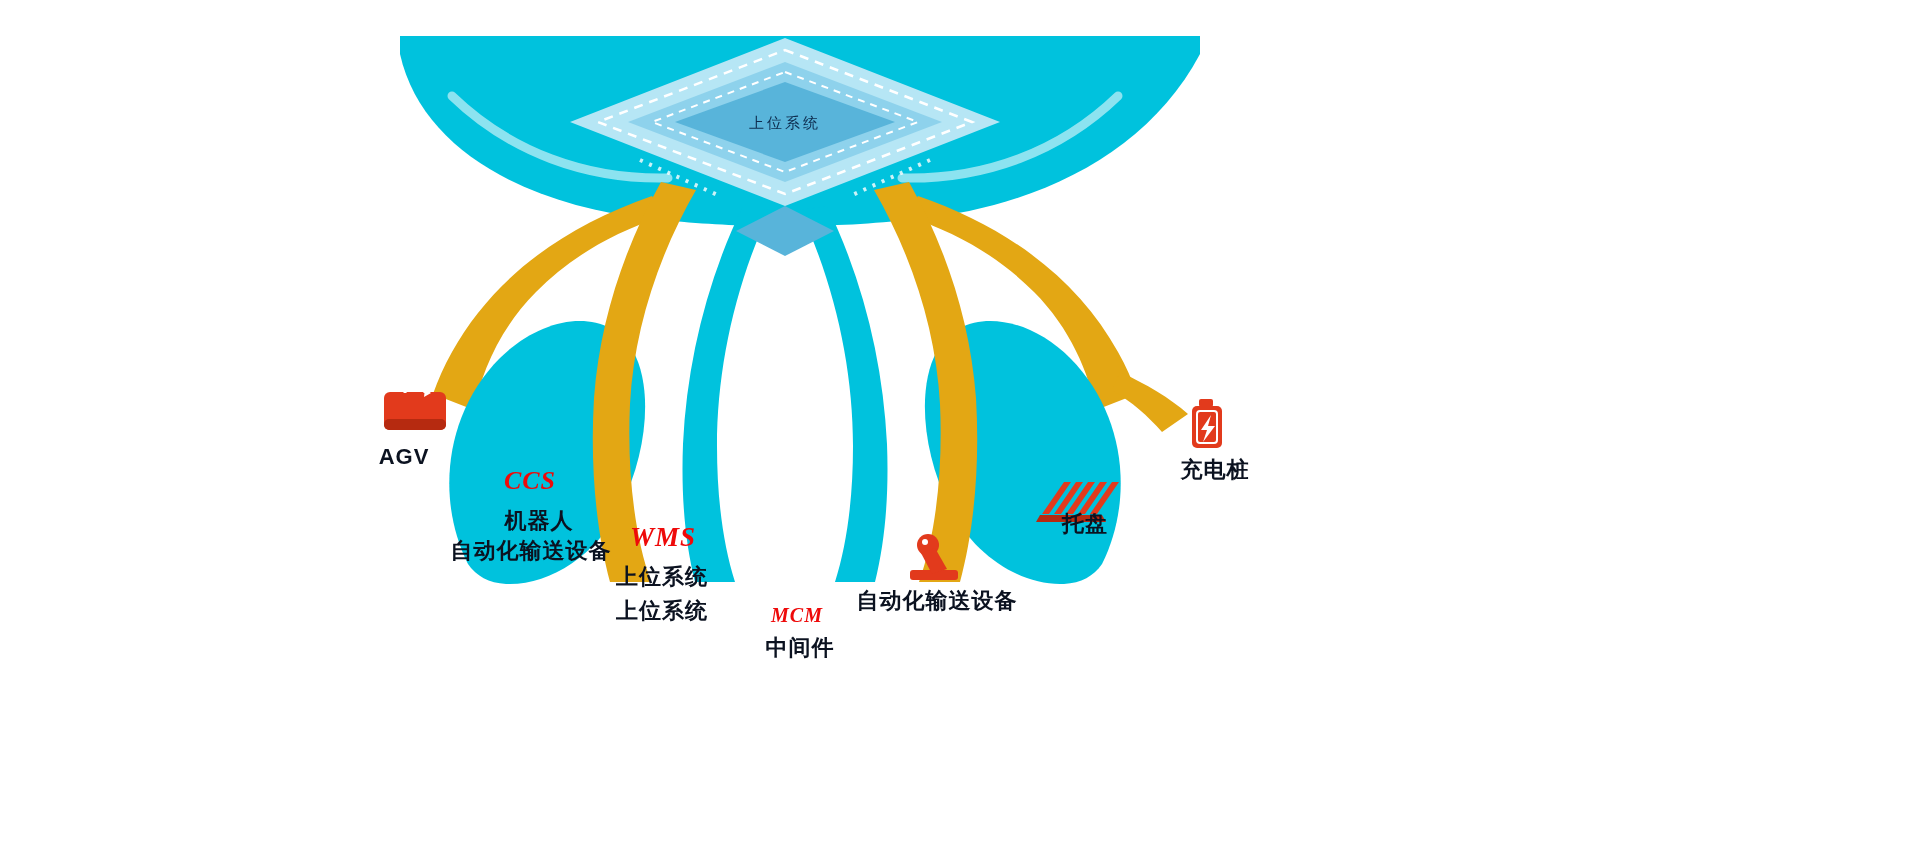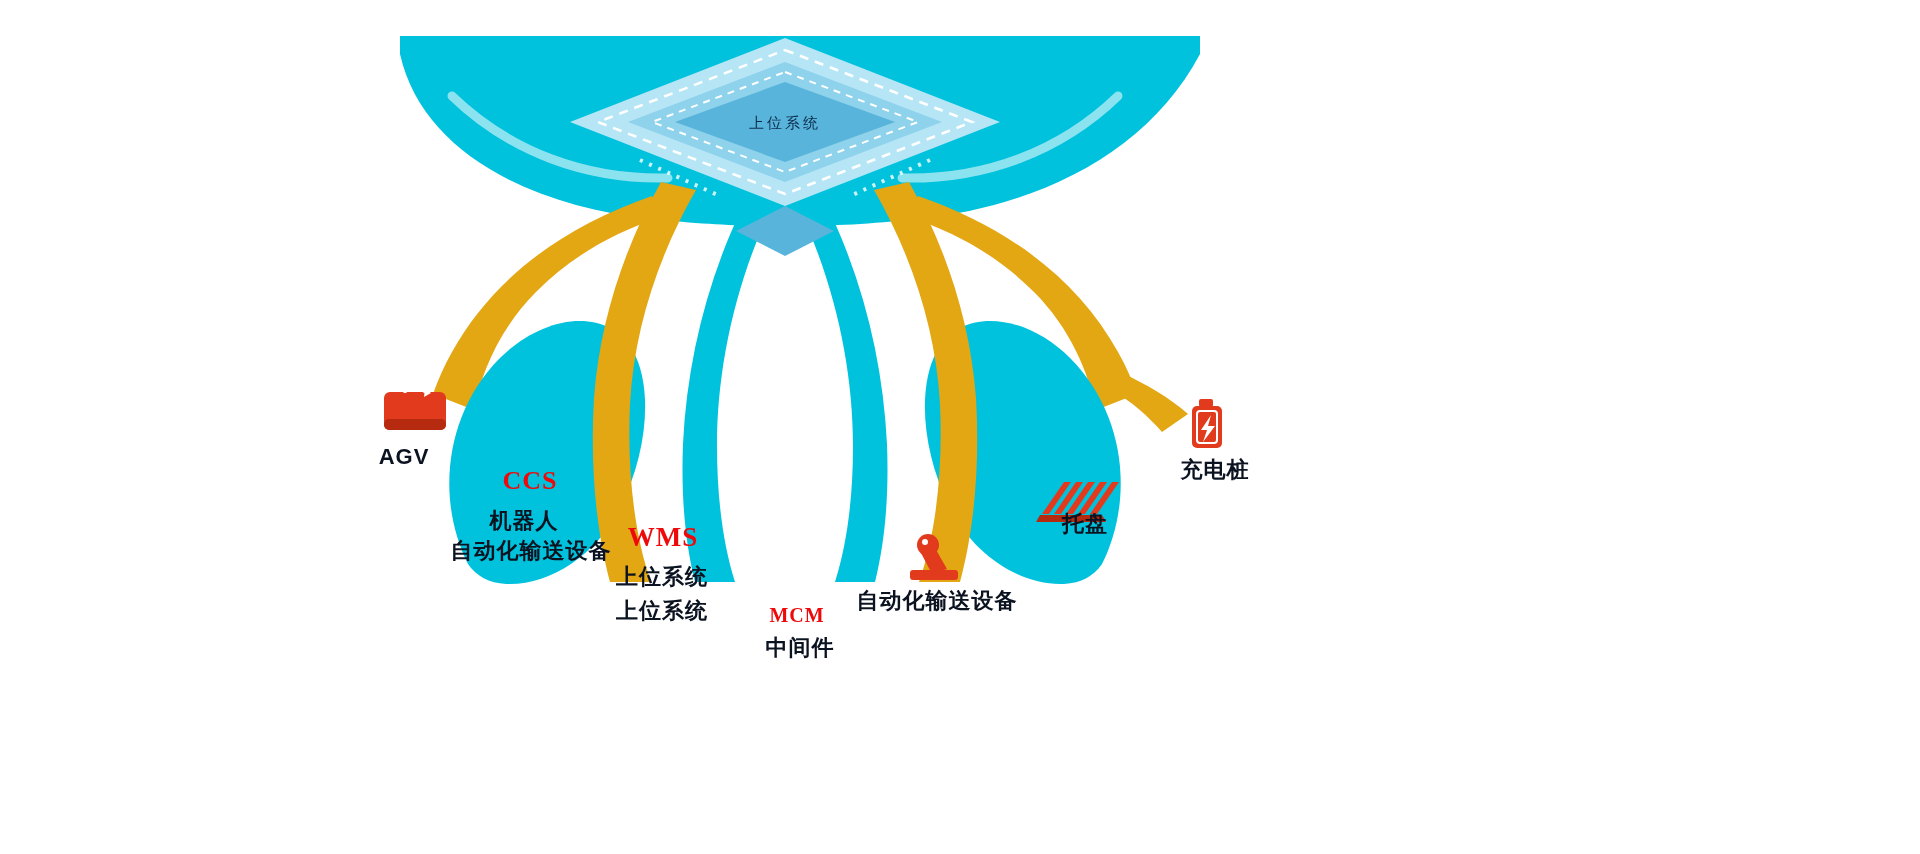--- a/index.html
+++ b/index.html
@@ -22,21 +22,21 @@
   .f-red{fill:var(--icon-red)}
   .lbl{
     position:absolute;transform:translate(-50%,-50%);
     white-space:nowrap;color:var(--label);
     font-size:22px;font-weight:600;letter-spacing:1px;
   }
   .acr{
     position:absolute;transform:translate(-50%,-50%);
     white-space:nowrap;
     font-family:"Liberation Serif",serif;font-weight:700;
-    color:var(--red-text);letter-spacing:1px;
+    color:var(--red-text);letter-spacing:1px;font-style:italic;
   }
   .hub-lbl{font-size:15px;font-weight:400;color:var(--hub-text);letter-spacing:3px}
 </style>
 </head>
 <body>
 
 <div class="stage">
 
   <svg class="art" viewBox="0 0 1920 854" xmlns="http://www.w3.org/2000/svg">
 
@@ -104,21 +104,21 @@
       <rect x="1197" y="411" width="20" height="32" rx="3" fill="none" stroke="#ffffff" stroke-width="2"></rect>
       <polygon points="1211,415 1201,430 1207,430 1203,442 1215,426 1208,426" fill="#ffffff"></polygon>
     </g>
   </svg>
 
   <div class="lbl hub-lbl" style="left:785px;top:123px">上位系统</div>
 
   <div class="lbl" style="left:404px;top:457px">AGV</div>
 
   <div class="acr" style="left:530px;top:481px;font-size:26px">CCS</div>
-  <div class="lbl" style="left:524px;top:521px">机器人</div>
+  <div class="lbl" style="left:539px;top:521px">机器人</div>
   <div class="lbl" style="left:531px;top:551px">自动化输送设备</div>
 
   <div class="acr" style="left:663px;top:537px;font-size:27px">WMS</div>
   <div class="lbl" style="left:662px;top:577px">上位系统</div>
   <div class="lbl" style="left:662px;top:611px">上位系统</div>
 
   <div class="acr" style="left:797px;top:615px;font-size:20px">MCM</div>
   <div class="lbl" style="left:800px;top:648px">中间件</div>
 
   <div class="lbl" style="left:937px;top:601px">自动化输送设备</div>

